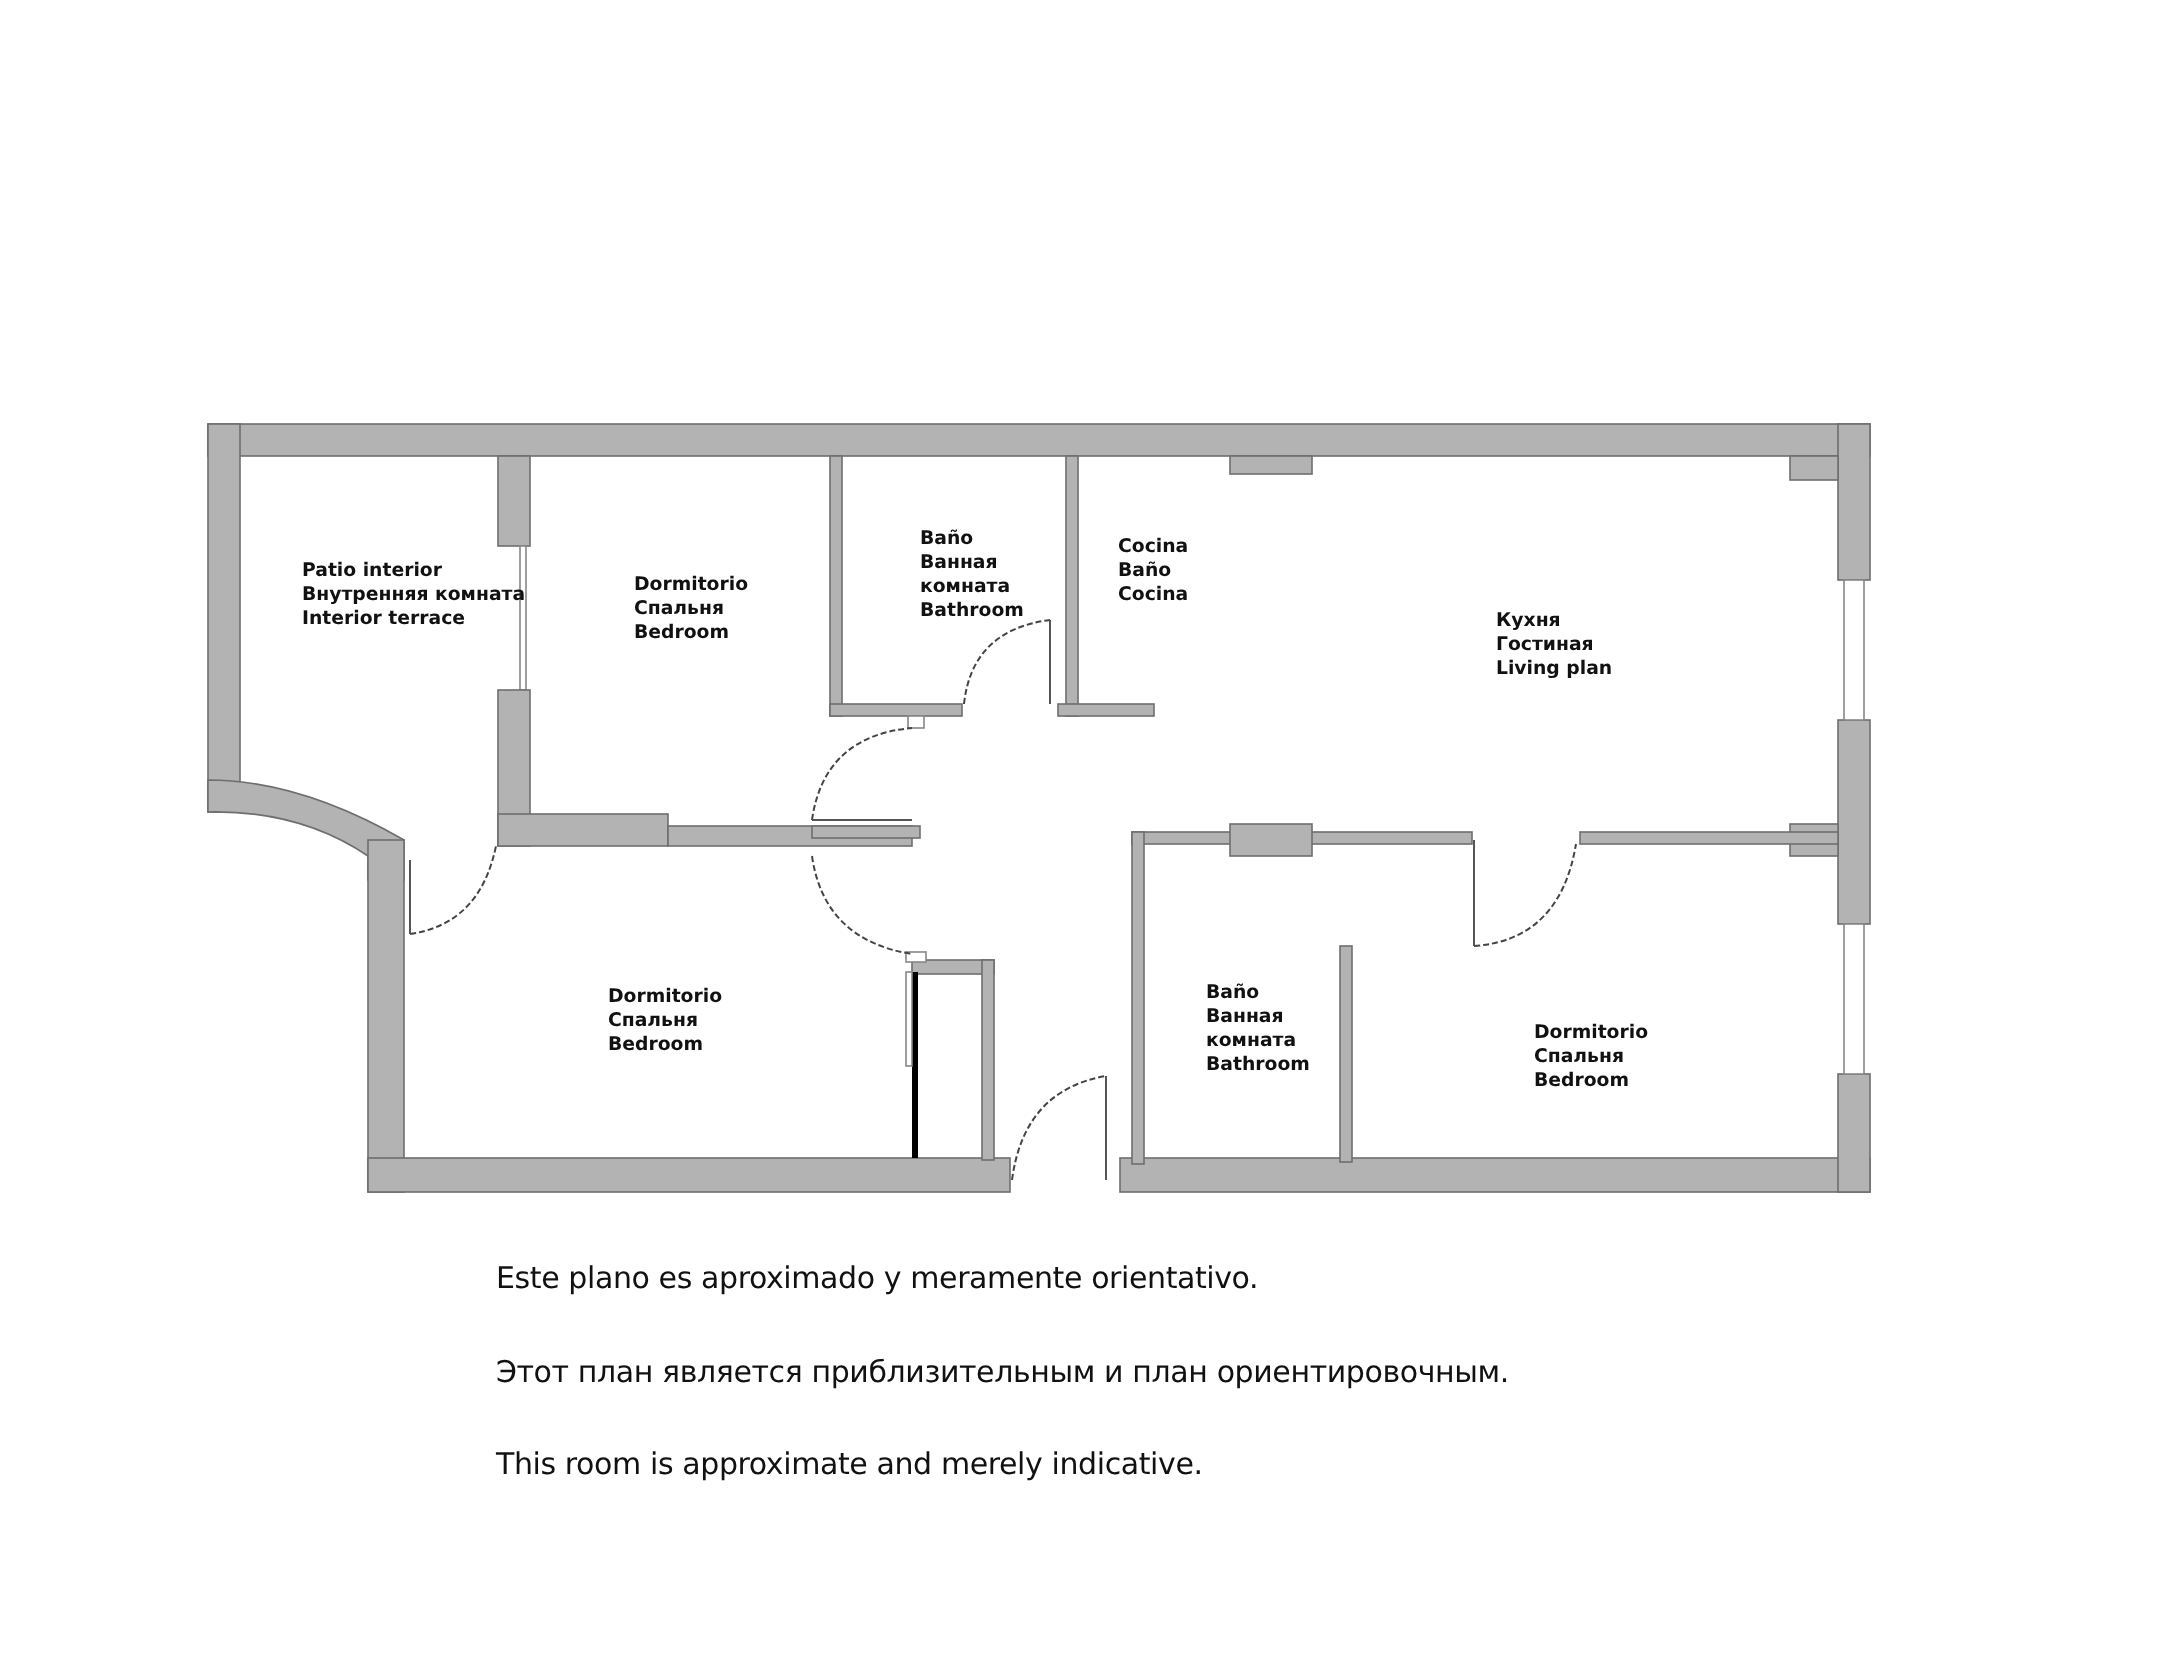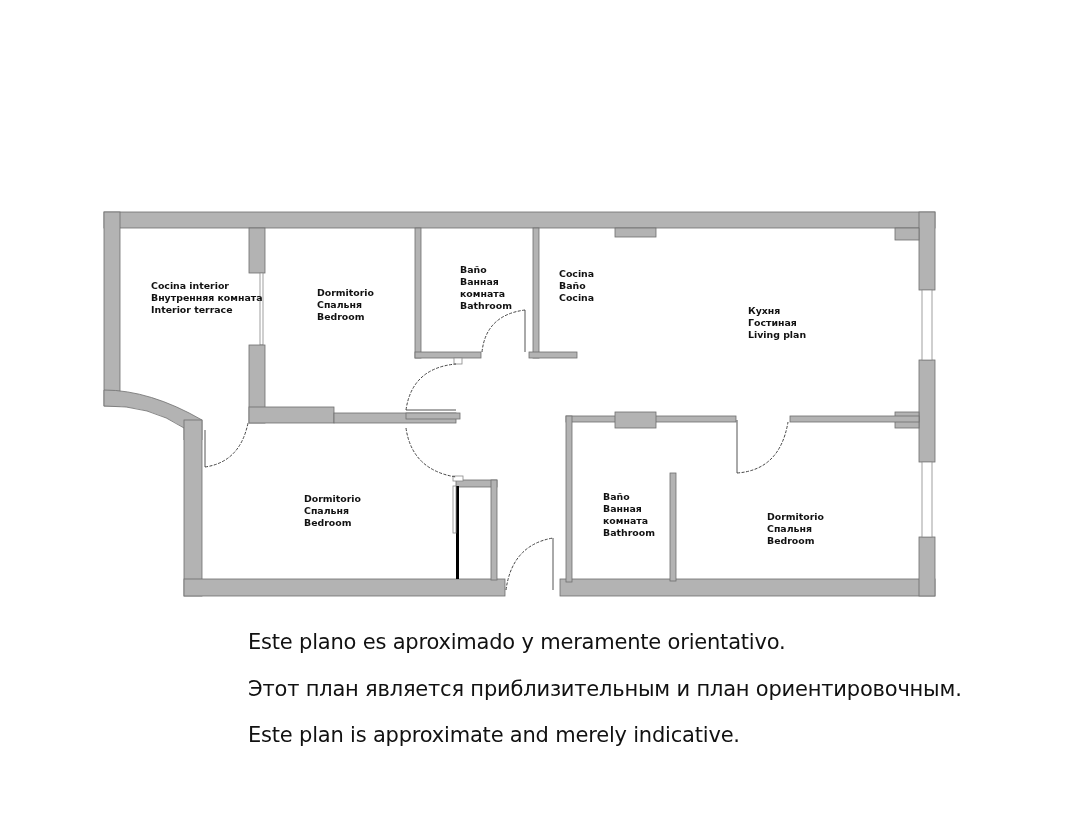--- a/index.html
+++ b/index.html
@@ -5,21 +5,21 @@
     html, body { margin: 0; padding: 0; background: #ffffff; }
     body { width: 1080px; height: 831px; position: relative; overflow: hidden; font-family: "DejaVu Sans", sans-serif; }
     #plan { position: absolute; left: 0; top: 0; width: 1080px; height: 831px; }
     .wall { fill: #b3b3b3; stroke: #6e6e6e; stroke-width: 0.8; }
     .door-arc { fill: none; stroke: #444; stroke-width: 1; stroke-dasharray: 3 1.5; }
     .door-leaf { fill: none; stroke: #555; stroke-width: 1; }
     .win { fill: #ffffff; stroke: #888; stroke-width: 0.8; }
     .closet { fill: #000; }
     .room-label { position: absolute; font-family: "DejaVu Sans", sans-serif; font-weight: bold; font-size: 9.4px; line-height: 12px; color: #111; white-space: nowrap; }
     .room-label span { display: block; }
-    .note { position: absolute; left: 248px; font-family: "DejaVu Sans", sans-serif; font-size: 21px; color: #111; white-space: nowrap; letter-spacing: -0.2px; }
+    .note { position: absolute; left: 248px; font-family: "DejaVu Sans", sans-serif; font-size: 15px; color: #111; white-space: nowrap; letter-spacing: -0.2px; }
   </style>
 </head>
 <body>
 
 <svg id="plan" viewBox="0 0 1080 831" xmlns="http://www.w3.org/2000/svg">
 
   <rect class="wall" x="104" y="212" width="831" height="16"></rect>
 
   <rect class="wall" x="104" y="212" width="16" height="194"></rect>
 
@@ -84,21 +84,21 @@
   <path class="door-arc" d="M406,428 Q412,470 456,477"></path>
 
   <line class="door-leaf" x1="553" y1="538" x2="553" y2="590"></line>
   <path class="door-arc" d="M506,590 Q512,545 553,538"></path>
 
   <line class="door-leaf" x1="737" y1="420" x2="737" y2="473"></line>
   <path class="door-arc" d="M737,473 Q780,470 788,422"></path>
 </svg>
 
 <div class="room-label" style="left:151px; top:280px;">
-  <span>Cocina interior</span>
+  <span>Patio interior</span>
   <span>Внутренняя комната</span>
   <span>Interior terrace</span>
 </div>
 <div class="room-label" style="left:317px; top:287px;">
   <span>Dormitorio</span>
   <span>Спальня</span>
   <span>Bedroom</span>
 </div>
 <div class="room-label" style="left:460px; top:264px;">
   <span>Baño</span>
@@ -128,13 +128,13 @@
   <span>Bathroom</span>
 </div>
 <div class="room-label" style="left:767px; top:511px;">
   <span>Dormitorio</span>
   <span>Спальня</span>
   <span>Bedroom</span>
 </div>
 
 <div class="note" style="top:630px;">Este plano es aproximado y meramente orientativo.</div>
 <div class="note" style="top:677px;">Этот план является приблизительным и план ориентировочным.</div>
-<div class="note" style="top:723px;">Este plan is approximate and merely indicative.</div>
+<div class="note" style="top:723px;">This room is approximate and merely indicative.</div>
 
 </body></html>

